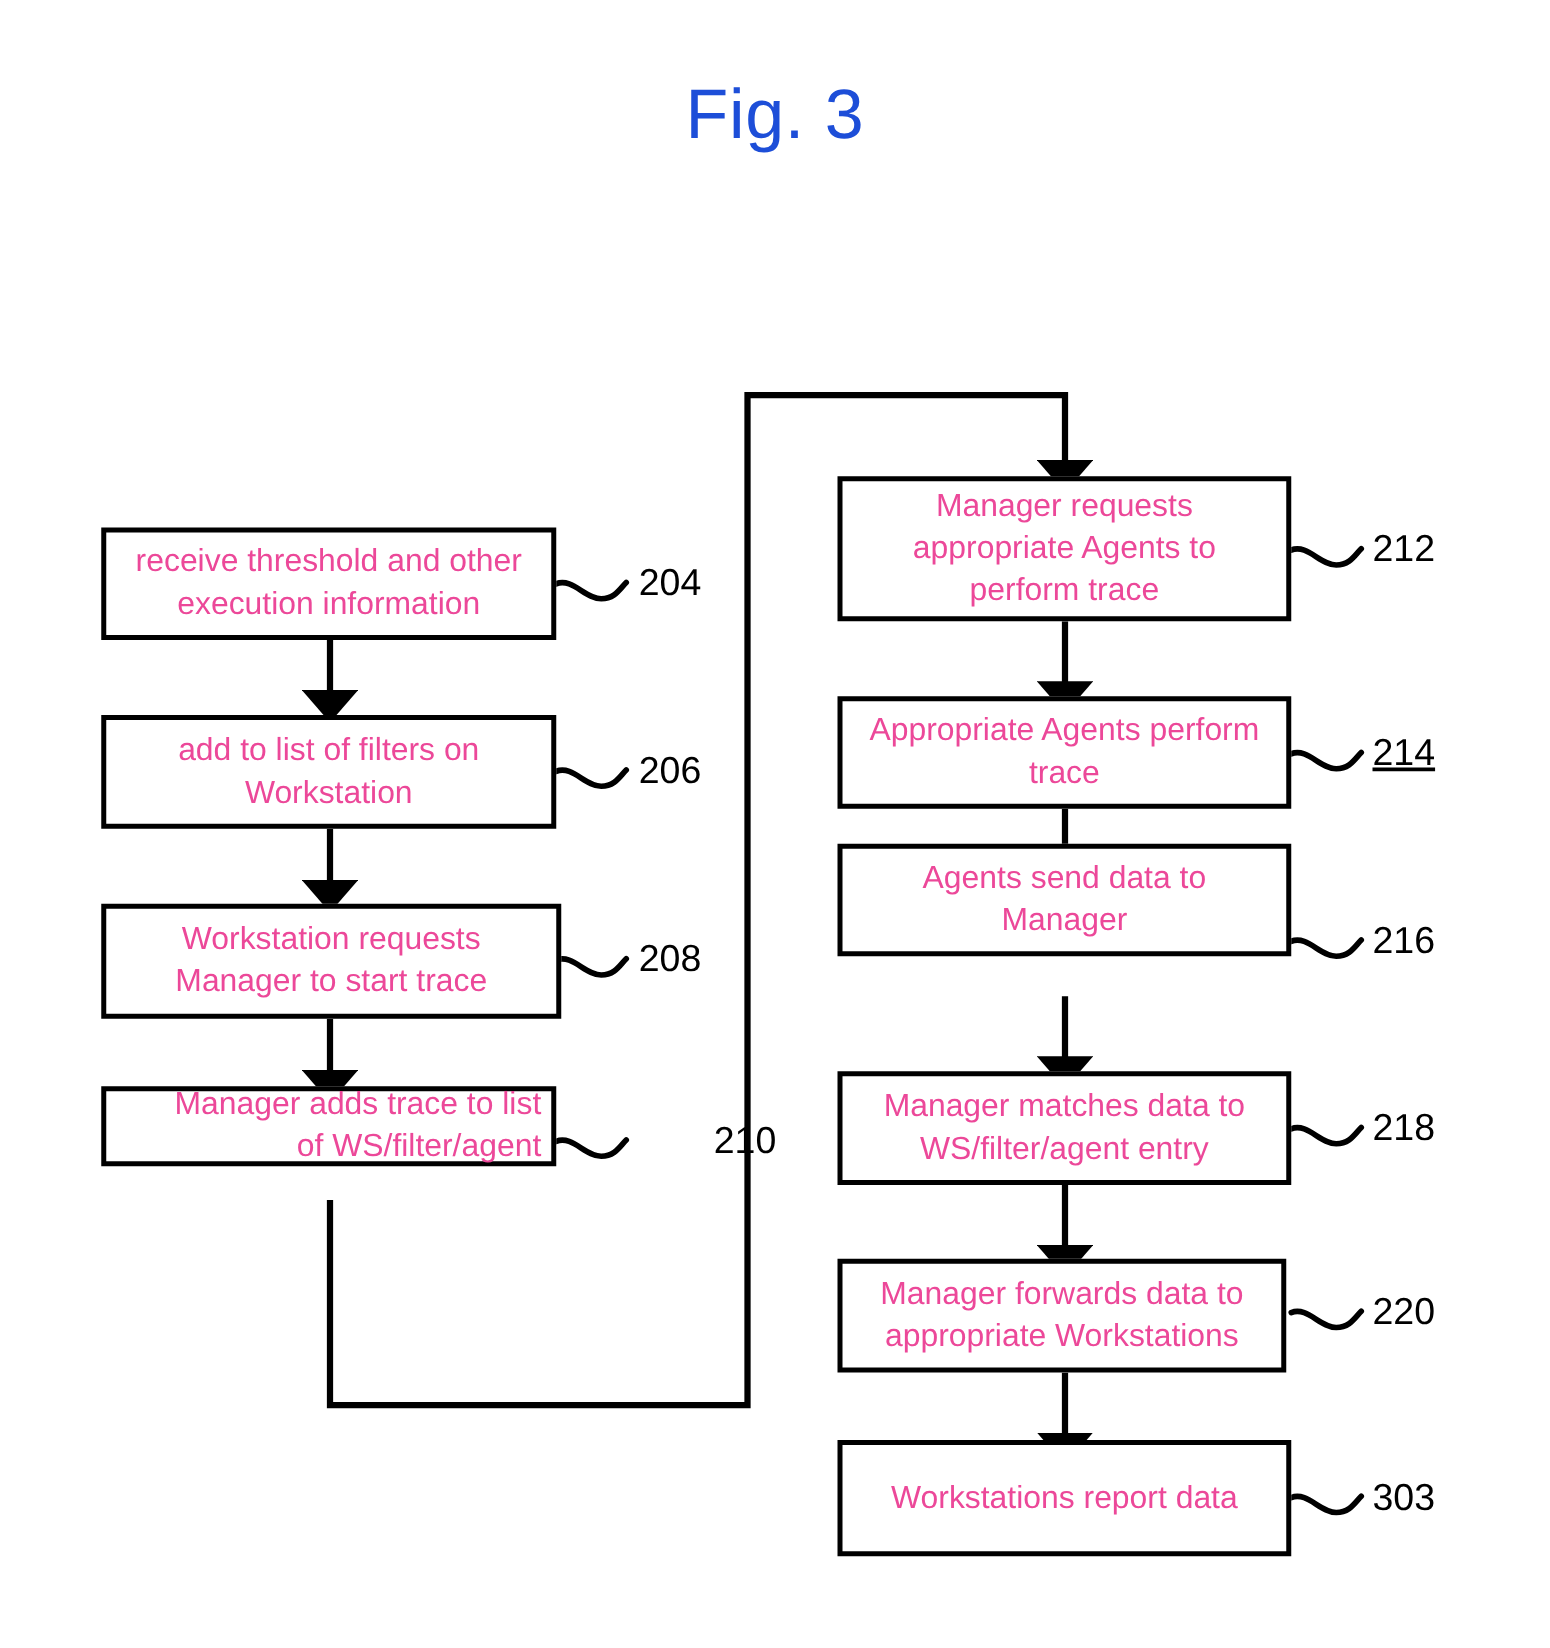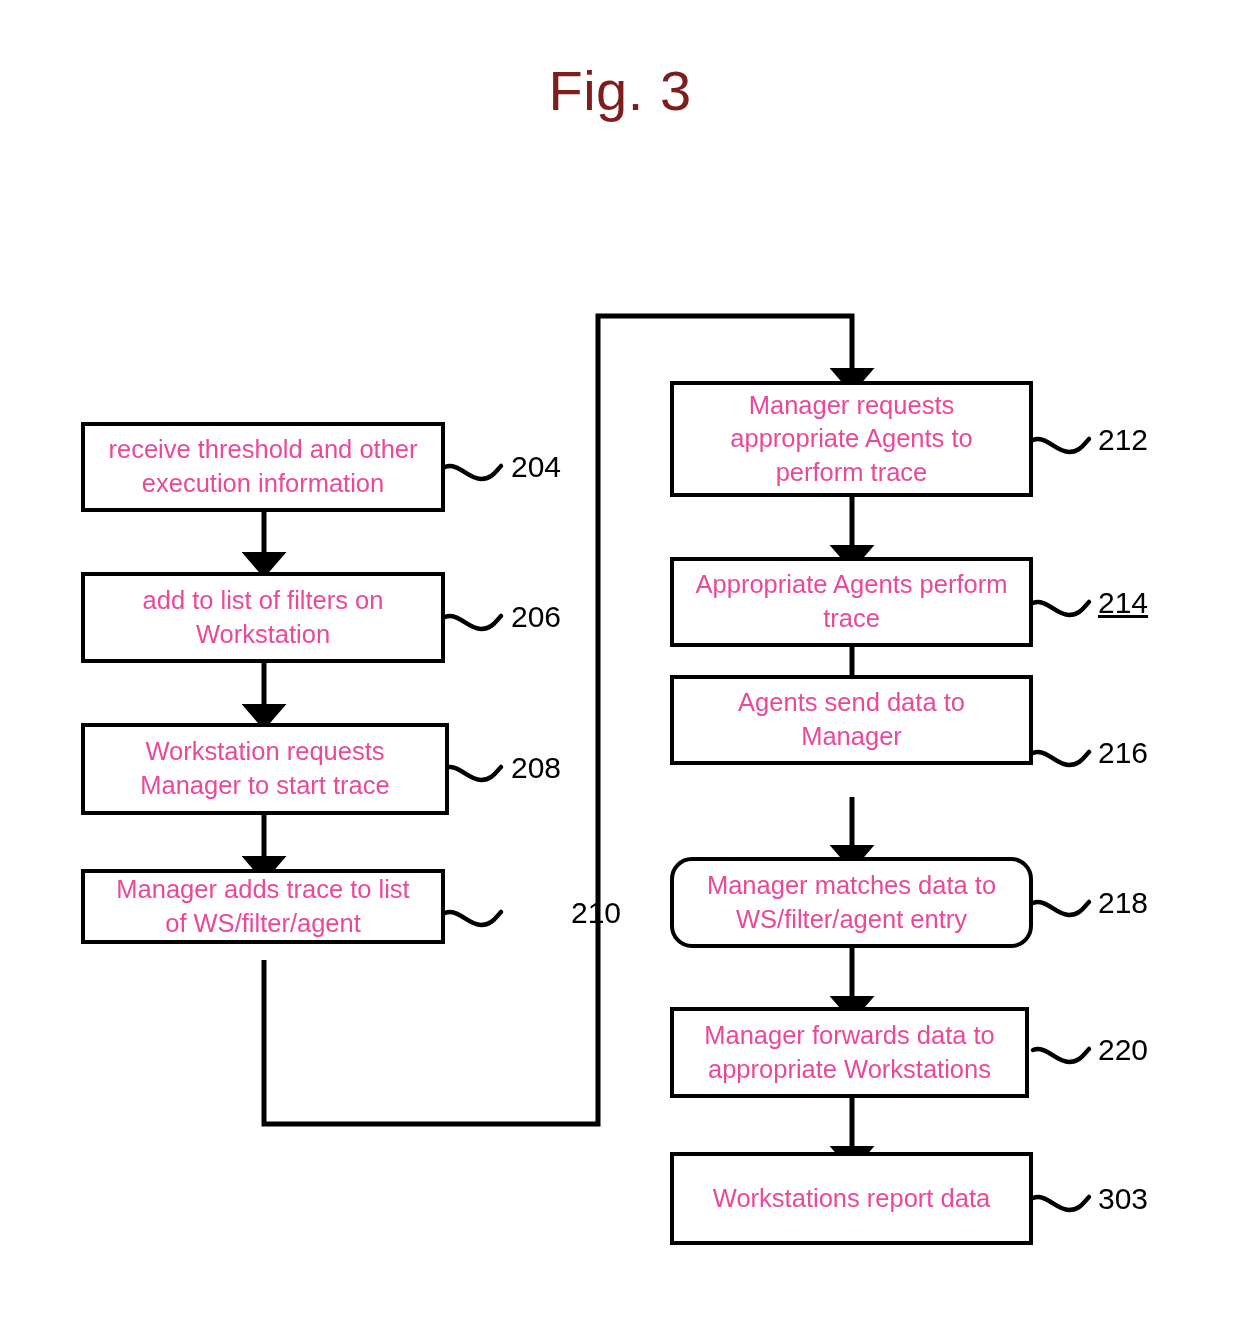--- a/index.html
+++ b/index.html
@@ -20,21 +20,21 @@
   }
   #figure-title {
     position: absolute;
     left: 0;
     top: 58px;
     width: 1240px;
     text-align: center;
     font-size: 56px;
     font-weight: 400;
     letter-spacing: 0.5px;
-    color: #7f1d1d;
+    color: #1d4ed8;
   }
   
   #connectors {
     position: absolute;
     left: 0;
     top: 0;
     width: 1240px;
     height: 1318px;
   }
   .fc-box {
@@ -134,21 +134,21 @@
 Workstation</span>
   </div>
   <div class="ref-label" style="left:1px; top:0px; transform:translate(510px,602px);">206</div>
 
   <div class="fc-box" style="left:81px; top:723px; width:368px; height:92px;">
     <span class="fc-box-text">Workstation requests
 Manager to start trace</span>
   </div>
   <div class="ref-label" style="left:1px; top:0px; transform:translate(510px,753px);">208</div>
 
-  <div class="fc-box" style="left:81px; top:869px; width:364px; height:75px;">
+  <div class="fc-box" style="left:81px; top:869px; width:364px; height:64px;text-align:right;">
     <span class="fc-box-text">Manager adds trace to list
 of WS/filter/agent</span>
   </div>
   <div class="ref-label" style="left:14px; top:0px; transform:translate(510px,898px);margin-left:47px;">210</div>
 
   <div class="fc-box" style="left:670px; top:381px; width:363px; height:116px;">
     <span class="fc-box-text">Manager requests
 appropriate Agents to
 perform trace</span>
   </div>
@@ -159,21 +159,21 @@
 trace</span>
   </div>
   <div class="ref-label" style="left:1px; top:0px; transform:translate(1097px,588px);text-decoration:underline;">214</div>
 
   <div class="fc-box" style="left:670px; top:675px; width:363px; height:90px;text-align:center;">
     <span class="fc-box-text">Agents send data to
 Manager</span>
   </div>
   <div class="ref-label" style="left:1px; top:0px; transform:translate(1097px,738px);">216</div>
 
-  <div class="fc-box" style="left:670px; top:857px; width:363px; height:91px;border-radius:22px;">
+  <div class="fc-box" style="left:670px; top:857px; width:363px; height:91px;">
     <span class="fc-box-text">Manager matches data to
 WS/filter/agent entry</span>
   </div>
   <div class="ref-label" style="left:1px; top:0px; transform:translate(1097px,888px);">218</div>
 
   <div class="fc-box" style="left:670px; top:1007px; width:359px; height:91px;">
     <span class="fc-box-text">Manager forwards data to
 appropriate Workstations</span>
   </div>
   <div class="ref-label" style="left:1px; top:0px; transform:translate(1097px,1035px);">220</div>

